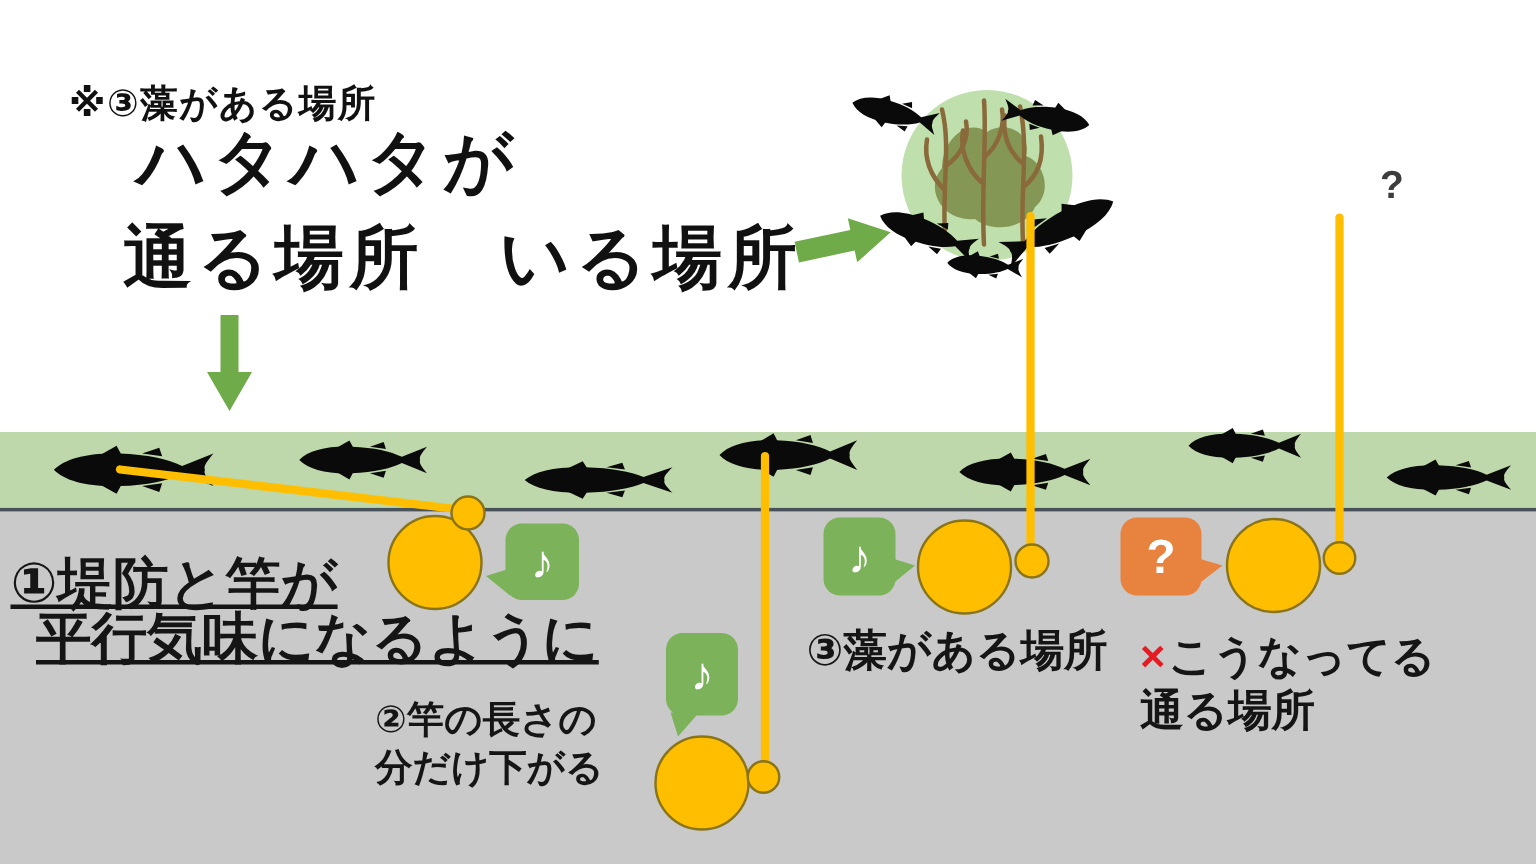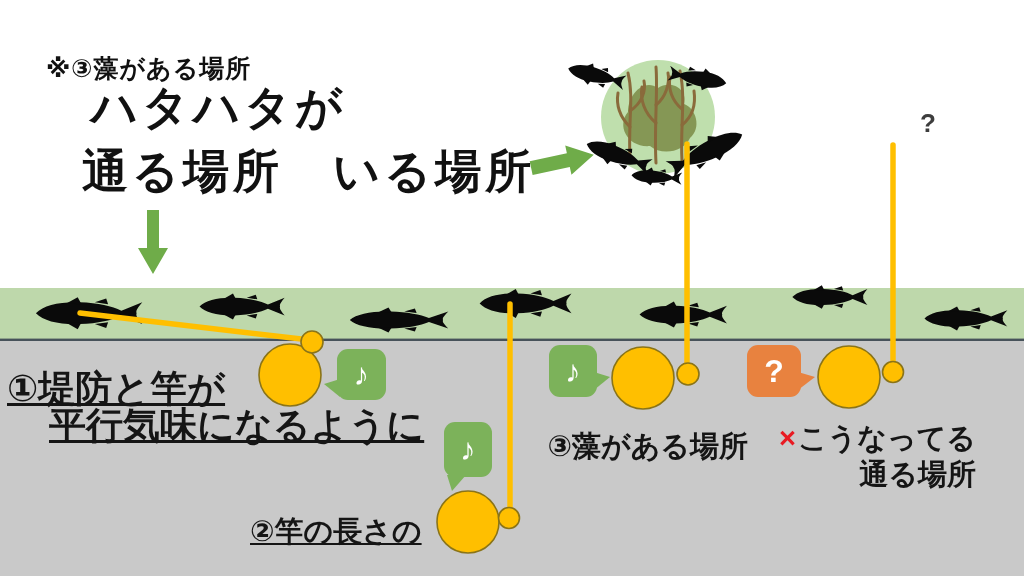--- a/index.html
+++ b/index.html
@@ -12,24 +12,24 @@
 
   
   .note-heading{left:46px;top:52px;font-size:25px;font-weight:700;letter-spacing:1px;z-index:2;}
   .title-1{left:47px;top:84px;font-size:46px;font-weight:700;letter-spacing:4px;line-height:1;z-index:2;margin-left:44px;}
   .title-2{left:40px;top:148px;font-size:46px;font-weight:700;letter-spacing:4px;line-height:1;z-index:2;margin-left:42px;}
 
   
   .label{z-index:2;font-weight:700;color:#151515;}
   .label .ln{display:block;}
   .step1{left:7px;top:370px;font-size:37px;line-height:37px;text-decoration:underline;}
-  .step1 .ln2{margin-left:42px;}
-  .step2{left:250px;top:515px;font-size:29px;line-height:32px;text-decoration:underline;}
-  .step3{left:528px;top:428px;width:220px;font-size:29px;line-height:36px;text-align:right;}
-  .warn{left:760px;top:420px;width:216px;font-size:29px;line-height:36px;text-align:right;}
+  .step1 .ln2{margin-left:17px;}
+  .step2{left:250px;top:464px;font-size:25px;line-height:32px;}
+  .step3{left:528px;top:416px;width:220px;font-size:29px;line-height:36px;text-align:center;}
+  .warn{left:760px;top:420px;width:216px;font-size:29px;line-height:36px;}
   .warn .cross{color:#E81B23;font-weight:700;padding-right:2px;}
   .q-top{left:920px;top:108px;font-size:26px;font-weight:600;color:#3d3d3d;z-index:2;}
 
   
   .bubble{position:absolute;border-radius:11px;display:flex;align-items:center;justify-content:center;z-index:2;}
   .bubble.green{background:#7CB25A;}
   .bubble.orange{background:#E8823F;}
   .bubble .glyph{color:#fff;}
   .glyph-note{font-size:31px;line-height:1;}
   .glyph-q{font-size:32px;font-weight:700;line-height:1;}
@@ -137,20 +137,21 @@
     <span class="glyph glyph-q">?</span>
     <span class="tail"></span>
   </div>
 
   <div class="abs label step1">
     <span class="ln ln1">①堤防と竿が</span>
     <span class="ln ln2">平行気味になるように</span>
   </div>
   <div class="abs label step2">
     <span class="ln ln1">②竿の長さの</span>
+    <span class="ln ln2">分だけ下がる</span>
   </div>
   <div class="abs label step3">
     <span class="ln ln1">③藻がある場所</span>
   </div>
   <div class="abs label warn">
     <span class="ln ln1"><span class="cross">×</span><span>こうなってる</span></span>
     <span class="ln ln2">通る場所</span>
   </div>
   <div class="abs q-top">?</div>
 

